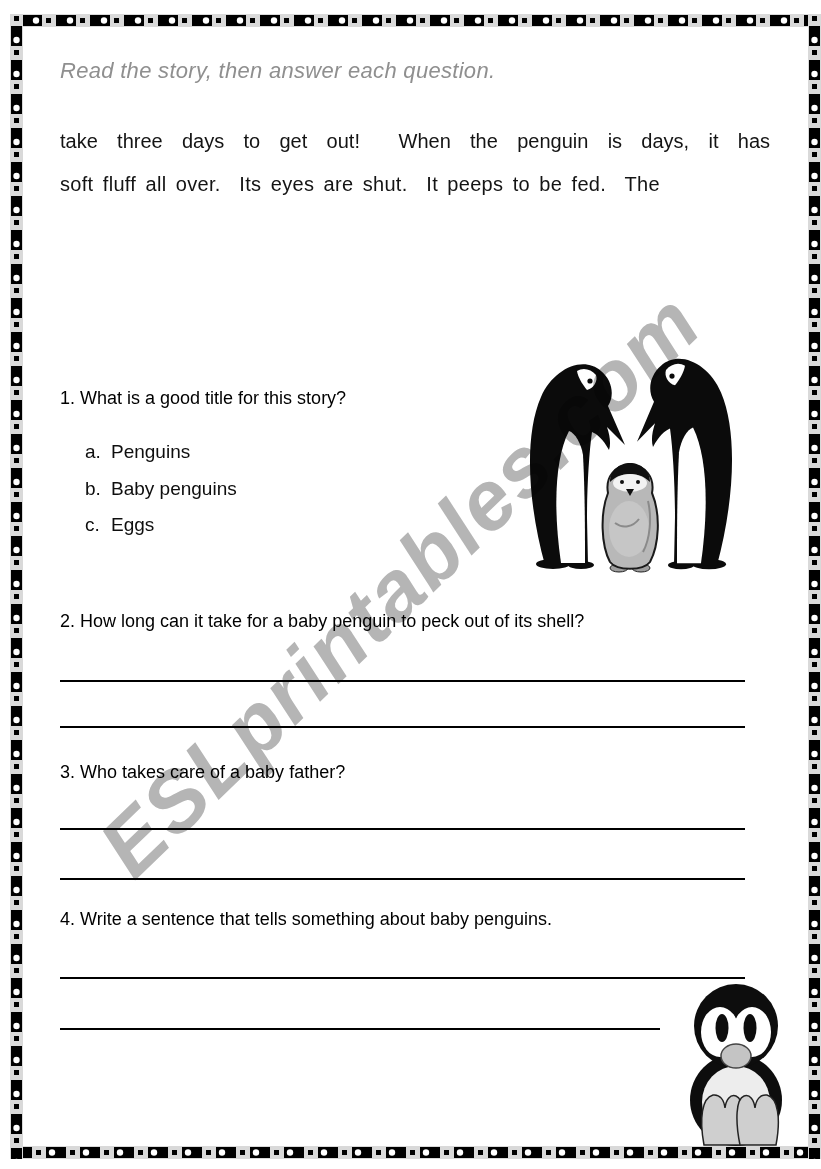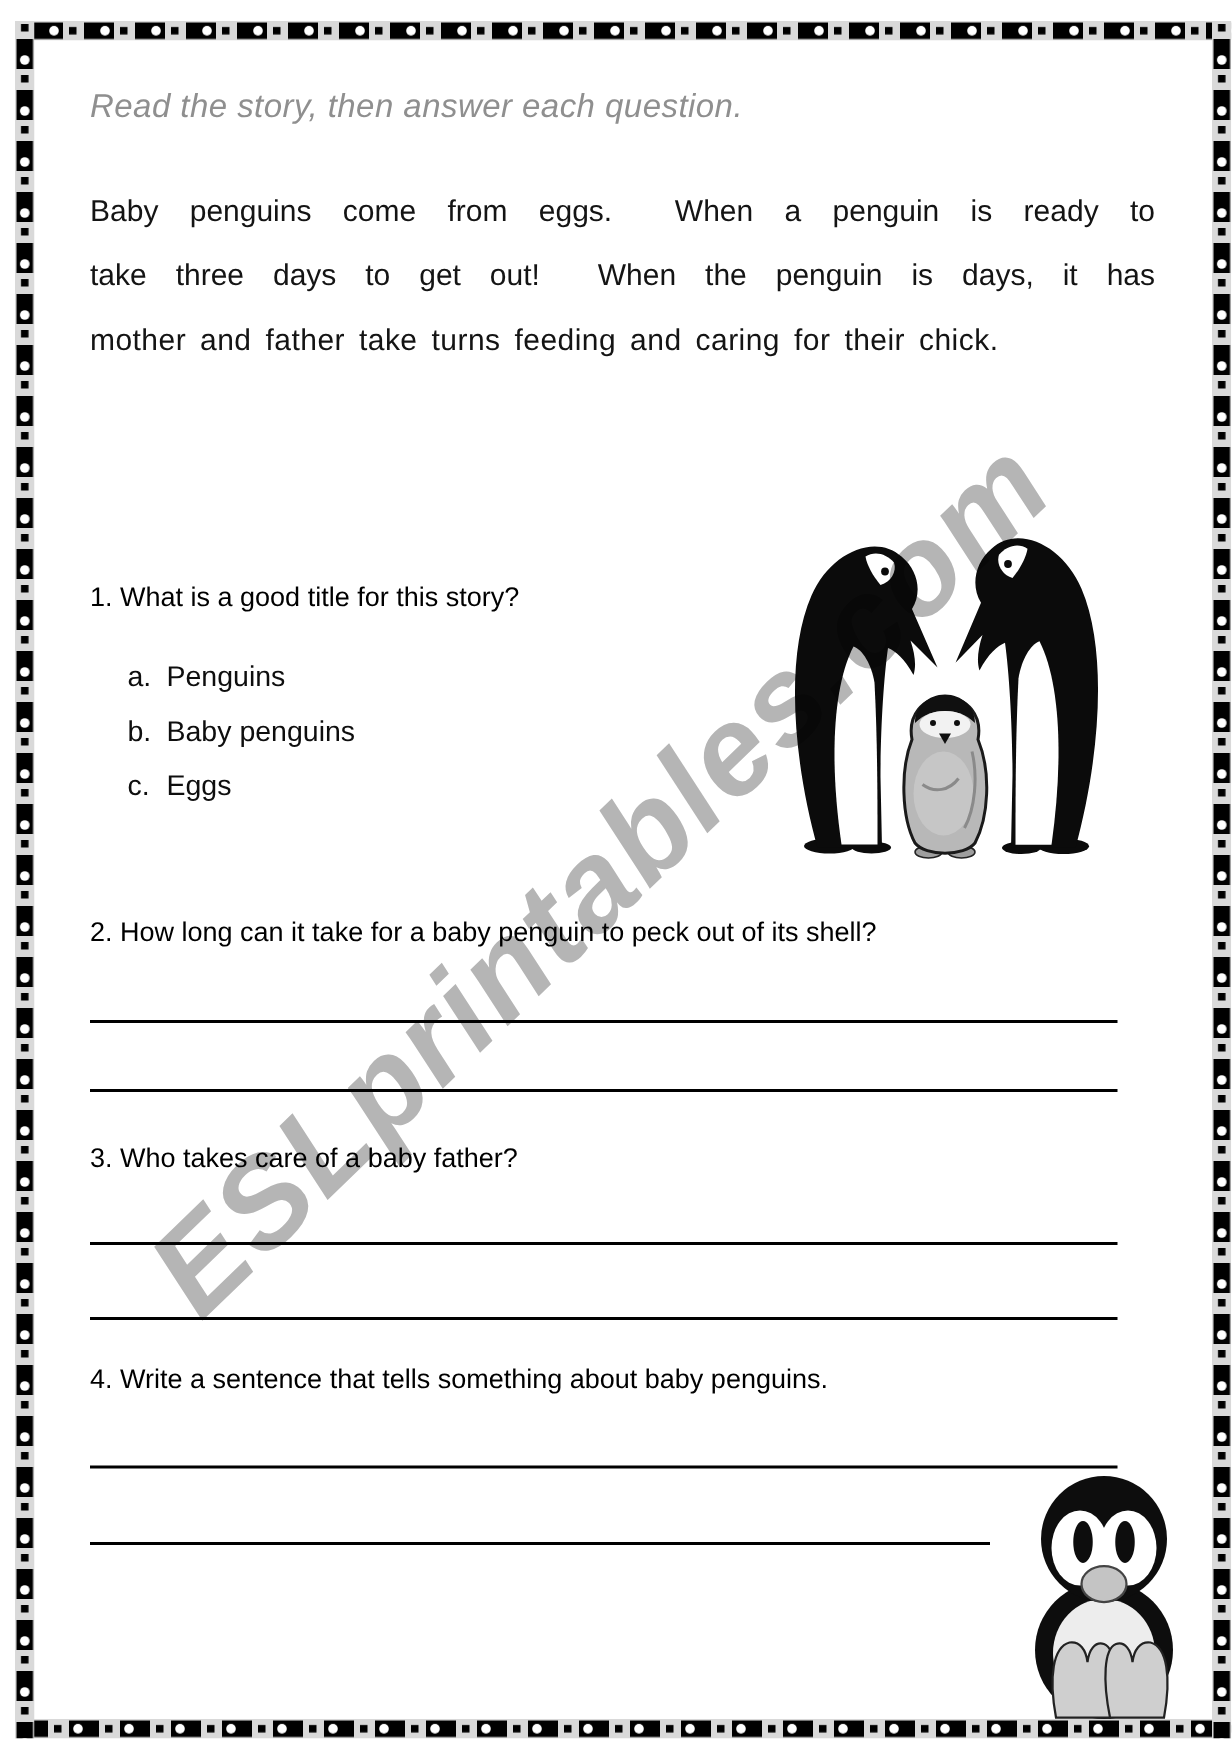--- a/index.html
+++ b/index.html
@@ -131,23 +131,22 @@
         <rect x="1" y="12" width="11" height="20" fill="#000"></rect>
         <circle cx="6.5" cy="26" r="3.2" fill="#fff"></circle>
       </pattern>
     </defs>
     <rect width="100%" height="100%" fill="url(#bv2)"></rect>
   </svg>
 
   <div class="instruction">Read the story, then answer each question.</div>
 
   <div class="story">
-    <div class="story-line">Baby penguins come from eggs.  When a penguin is ready to</div>
     <div class="story-line">take three days to get out!  When the penguin is days, it has</div>
-    <div class="story-line">mother and father take turns feeding and caring for their chick.</div>
+    <div class="story-line">soft fluff all over.  Its eyes are shut.  It peeps to be fed.  The</div>
   </div>
 
   <div class="q" style="top:387px">
     <span class="qnum">1.</span><span>What is a good title for this story?</span>
   </div>
   <div class="options">
     <div class="opt-row">
       <span class="opt-letter">a.</span>
       <span>Penguins</span>
     </div>

